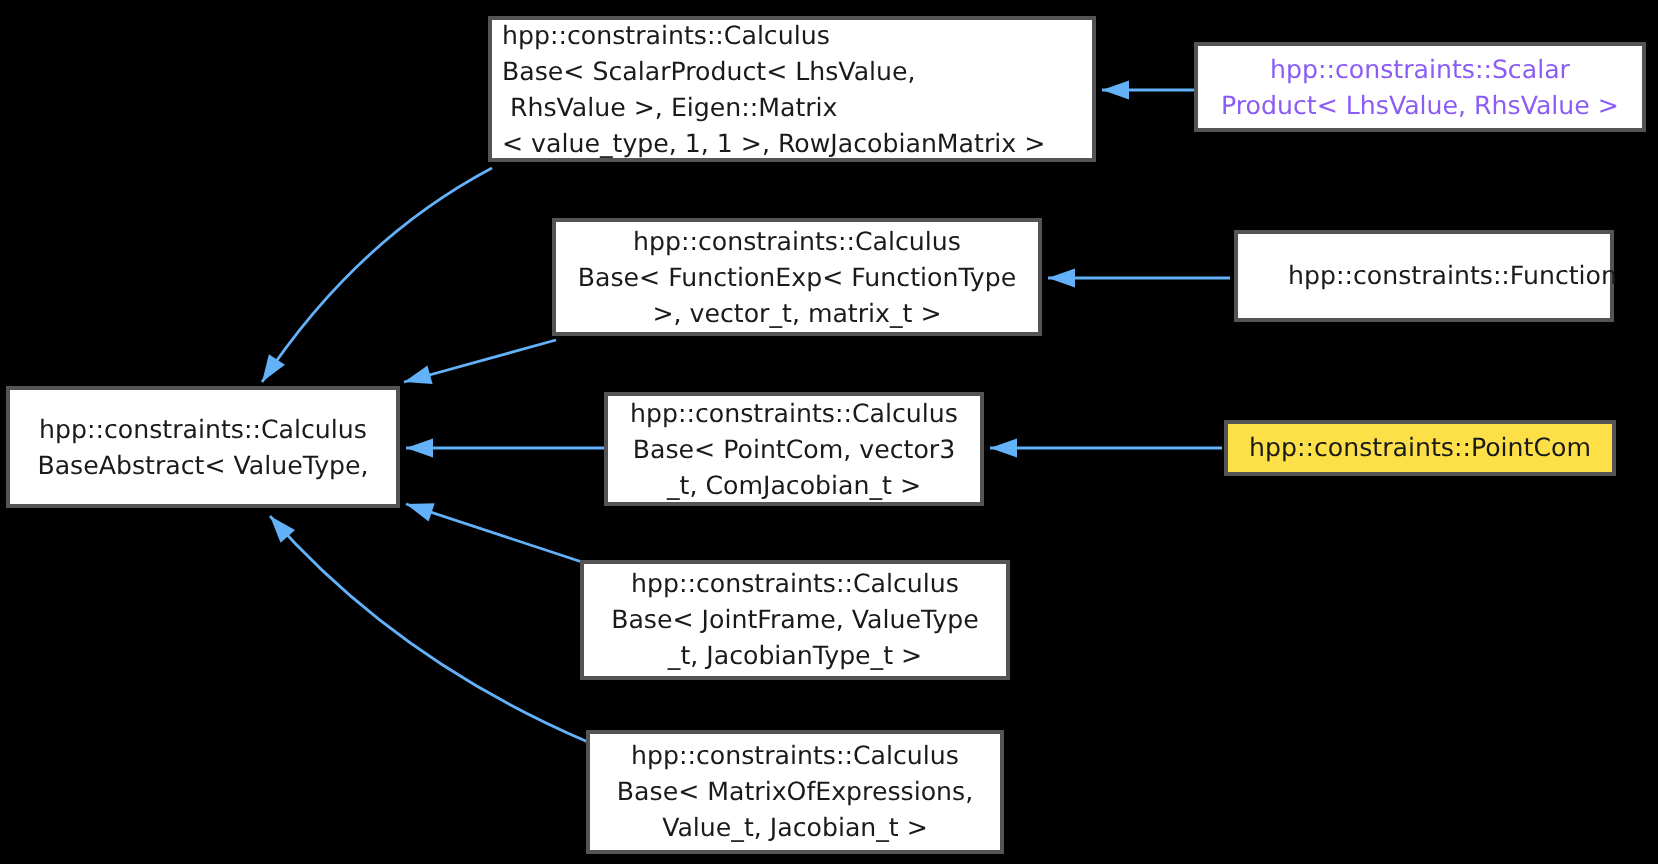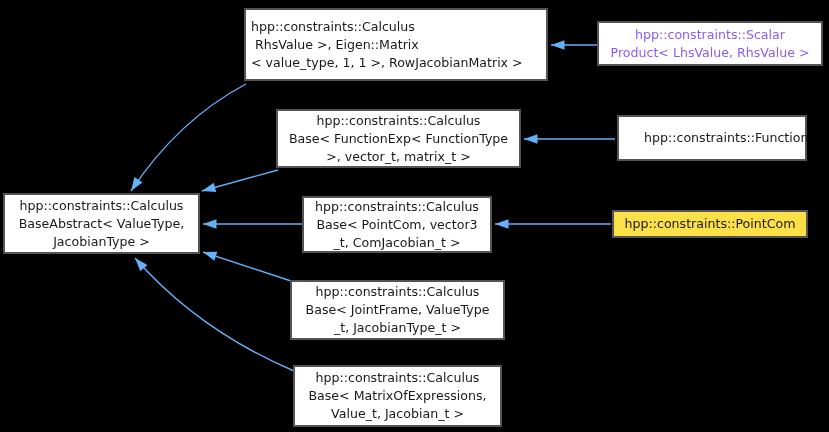--- a/index.html
+++ b/index.html
@@ -46,24 +46,24 @@
       <path class="edge" d="M302,224 L203,224" stroke="#63b1f8" marker-end="url(#arrowhead)"></path>
       <path class="edge" d="M291,281 L203,252" stroke="#63b1f8" marker-end="url(#arrowhead)"></path>
       <path class="edge" d="M294,371 Q198,330 135,258" stroke="#63b1f8" marker-end="url(#arrowhead)"></path>
       <path class="edge" d="M597,45 L551,45" stroke="#63b1f8" marker-end="url(#arrowhead)"></path>
       <path class="edge" d="M615,139 L524,139" stroke="#63b1f8" marker-end="url(#arrowhead)"></path>
       <path class="edge" d="M611,224 L495,224" stroke="#63b1f8" marker-end="url(#arrowhead)"></path>
     </svg>
 <div class="node" style="left: 3px; top: 193px; width: 197px; height: 61px; background: rgb(255, 255, 255); border: 2px solid rgb(84, 84, 84); color: rgb(26, 26, 26); text-align: center;">
       <div class="node-line">hpp::constraints::Calculus</div>
       <div class="node-line">BaseAbstract&lt; ValueType,</div>
-      <div class="node-line">JacobianType &gt;</div>
     </div>
     <div class="node" style="left: 244px; top: 8px; width: 304px; height: 73px; background: rgb(255, 255, 255); border: 2px solid rgb(84, 84, 84); color: rgb(26, 26, 26); text-align: left;">
       <div class="node-line">hpp::constraints::Calculus</div>
+      <div class="node-line">Base&lt; ScalarProduct&lt; LhsValue,</div>
       <div class="node-line"> RhsValue &gt;, Eigen::Matrix</div>
       <div class="node-line">&lt; value_type, 1, 1 &gt;, RowJacobianMatrix &gt;</div>
     </div>
     <div class="node" style="left: 276px; top: 109px; width: 245px; height: 59px; background: rgb(255, 255, 255); border: 2px solid rgb(84, 84, 84); color: rgb(26, 26, 26); text-align: center;">
       <div class="node-line">hpp::constraints::Calculus</div>
       <div class="node-line">Base&lt; FunctionExp&lt; FunctionType</div>
       <div class="node-line">&gt;, vector_t, matrix_t &gt;</div>
     </div>
     <div class="node" style="left: 302px; top: 196px; width: 190px; height: 57px; background: rgb(255, 255, 255); border: 2px solid rgb(84, 84, 84); color: rgb(26, 26, 26); text-align: center;">
       <div class="node-line">hpp::constraints::Calculus</div>

